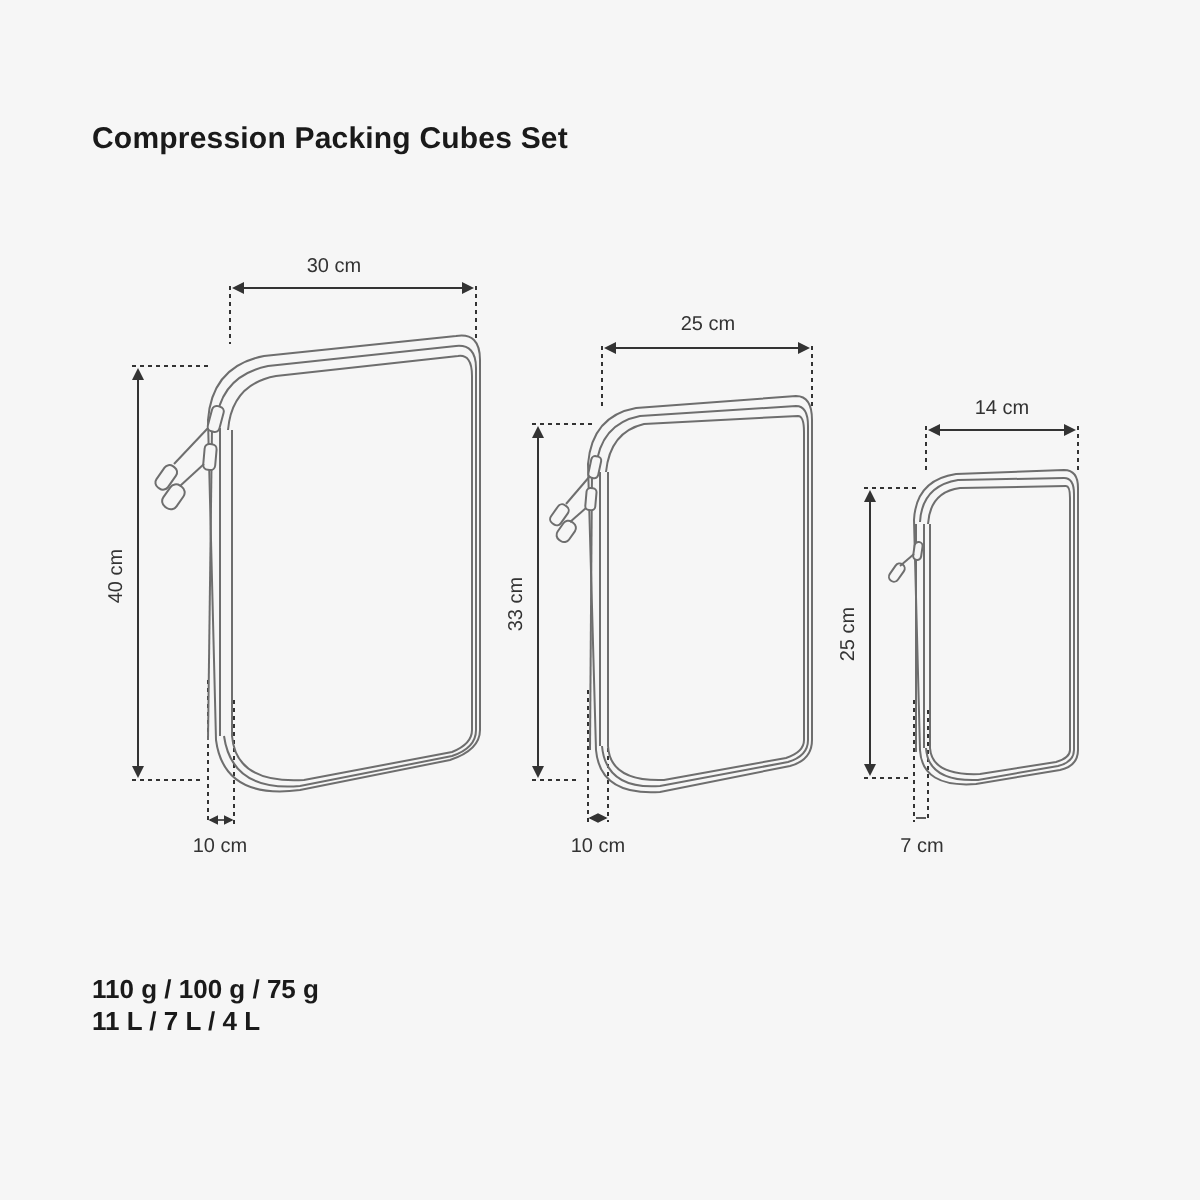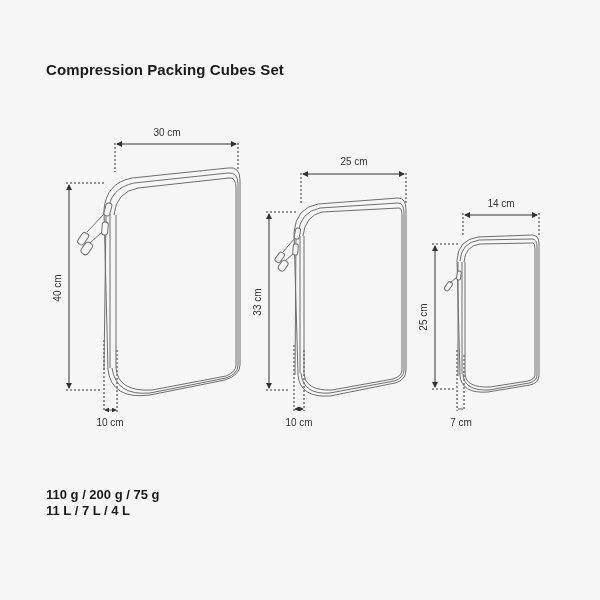--- a/index.html
+++ b/index.html
@@ -146,15 +146,15 @@
     </g>
     <g stroke="#6e6e6e" fill="#f6f6f6" stroke-width="1">
       <rect x="457" y="271" width="4" height="9" rx="2" transform="rotate(8 459 275)"></rect>
       <rect x="446" y="281" width="5" height="10" rx="2.5" transform="rotate(35 448 286)"></rect>
       <line x1="457" y1="277" x2="450" y2="283" fill="none"></line>
     </g>
   </g>
 </svg>
 
 <div class="specs">
-  <div>110 g / 200 g / 75 g</div>
+  <div>110 g / 100 g / 75 g</div>
   <div>11 L / 7 L / 4 L</div>
 </div>
 
 </body></html>

